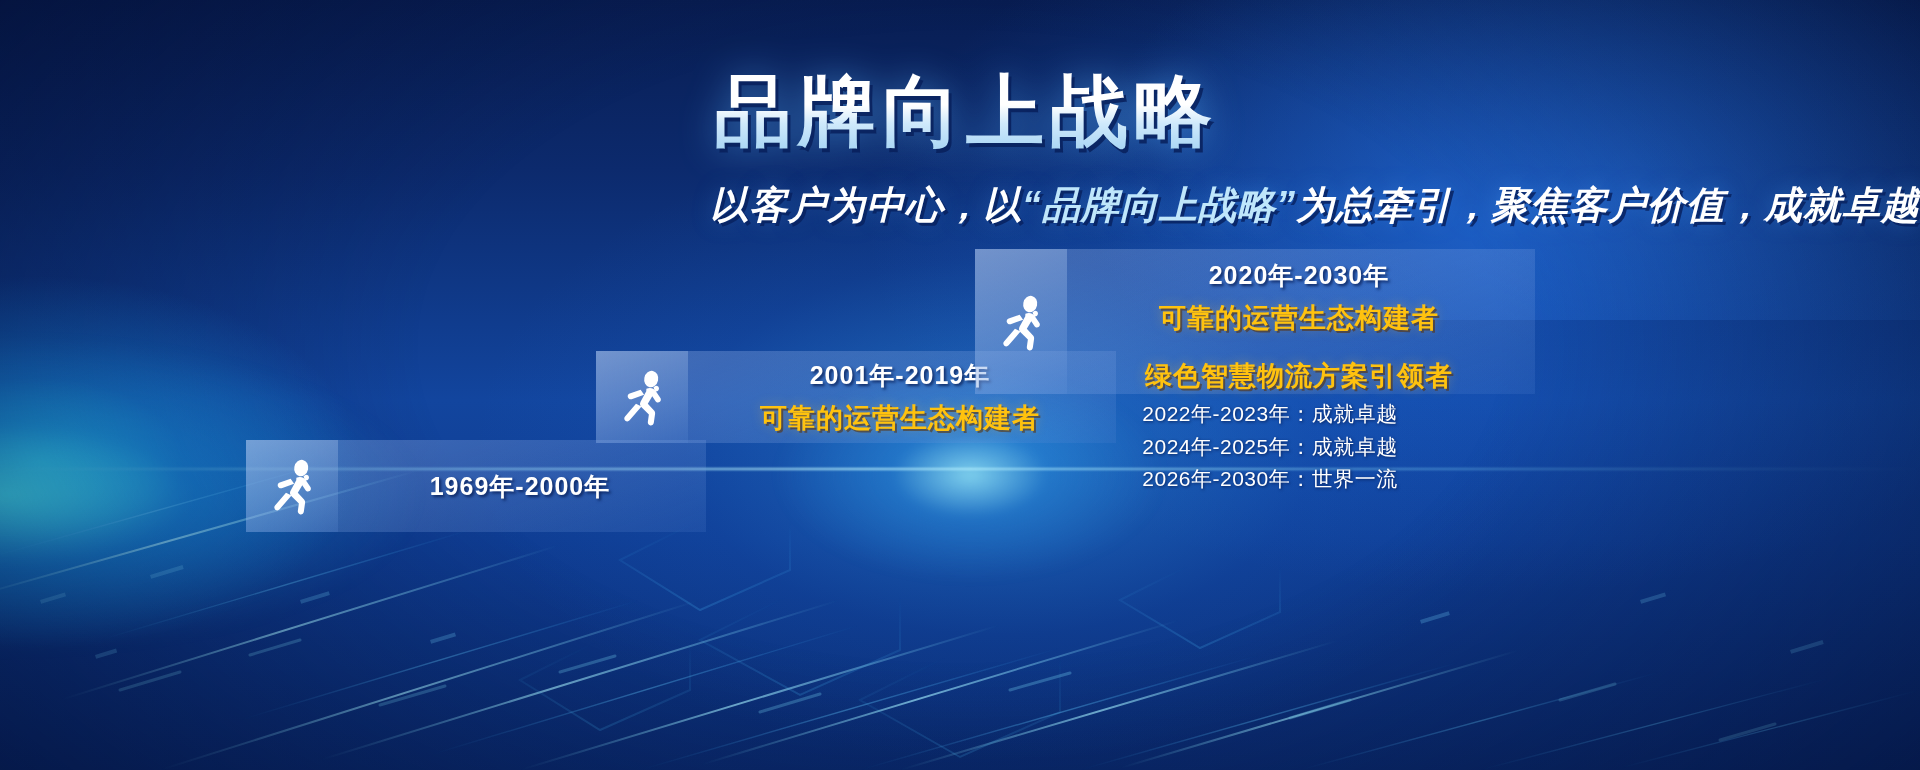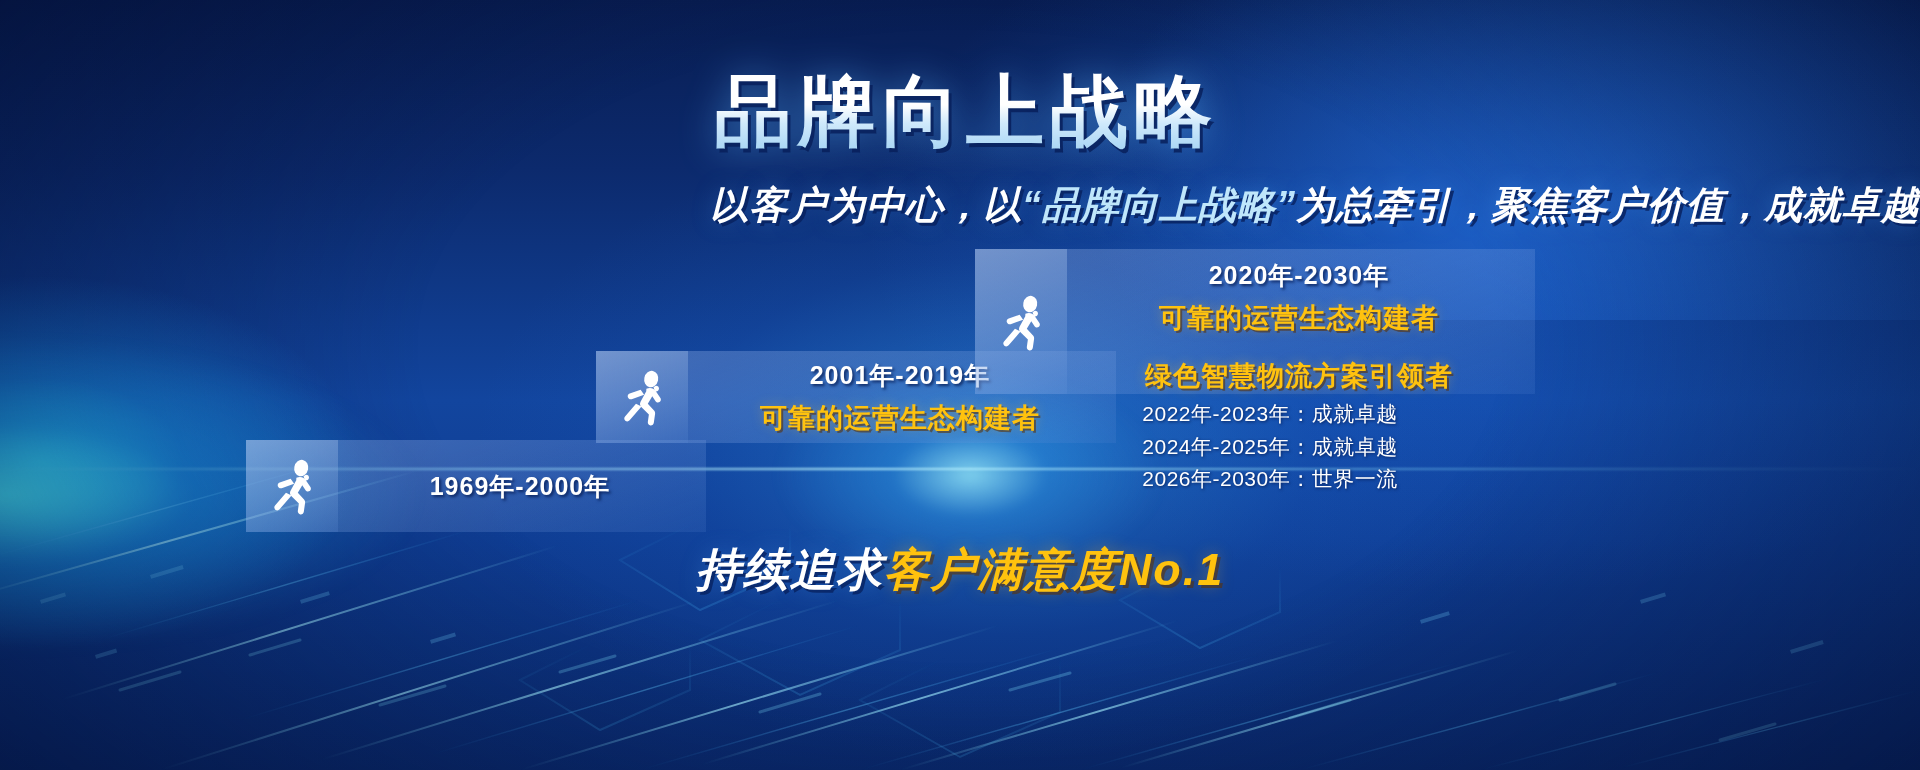--- a/index.html
+++ b/index.html
@@ -259,17 +259,14 @@
       <div class="slogan">绿色智慧物流方案引领者</div>
     </div>
   </div>
 
   <div class="milestones">
     <div class="row">2022年-2023年：成就卓越</div>
     <div class="row">2024年-2025年：成就卓越</div>
     <div class="row">2026年-2030年：世界一流</div>
   </div>
 
-  <div class="tagline-wrap">
-    <div class="tagline"><span>持续追求</span><span class="gold">客户满意度No.1</span></div>
-  </div>
 
 </div>
 
 </body></html>

